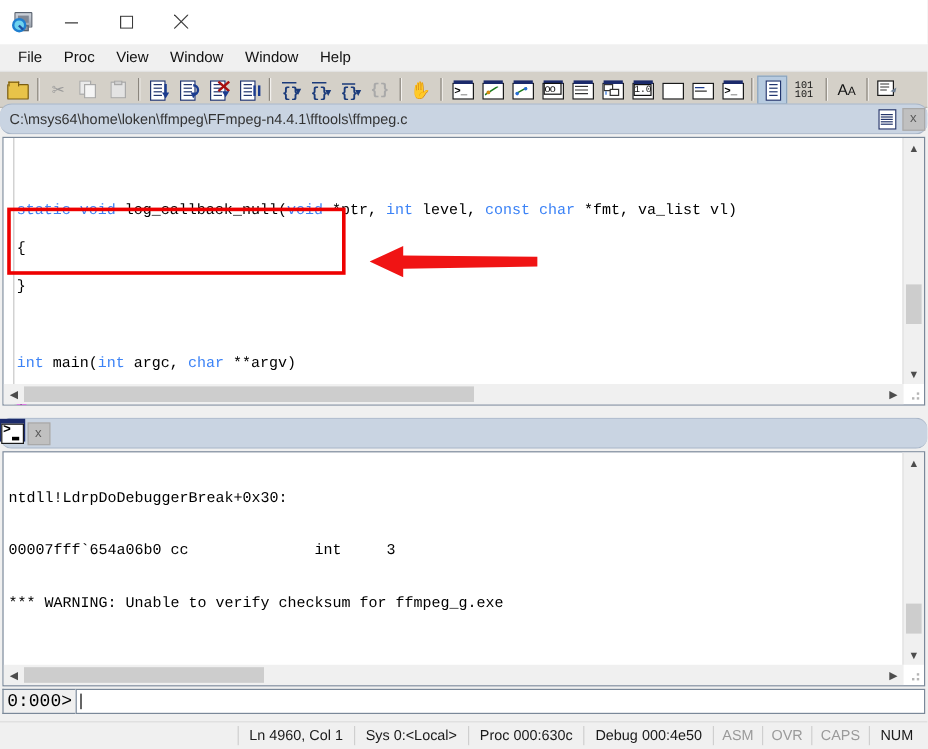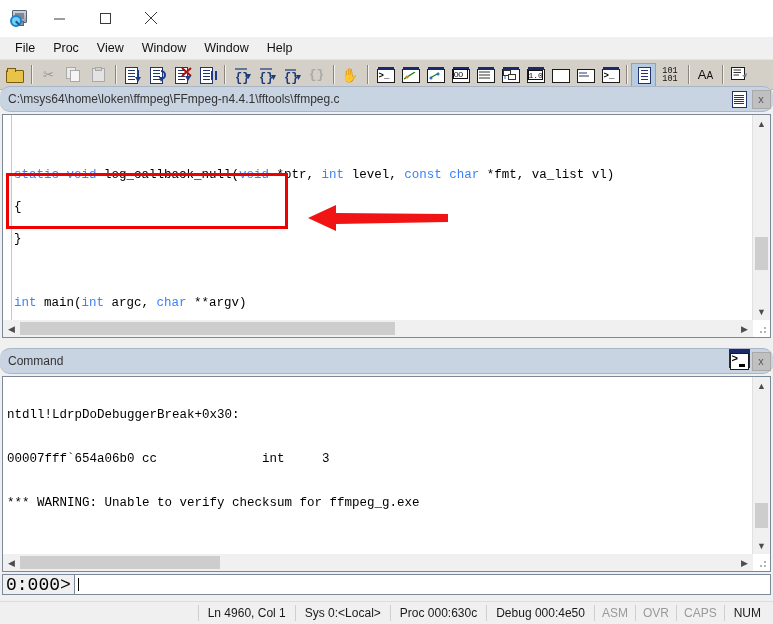--- a/index.html
+++ b/index.html
@@ -168,21 +168,21 @@
   .cmdtext{
     font-family:"Liberation Mono","DejaVu Sans Mono",monospace;
     font-size:12.5px;line-height:14.6px;white-space:pre;color:#000;
     padding:2px 0 0 4px;
   }
   .prompt-row{
     display:flex;align-items:stretch;margin:2px 2px 0 2px;height:21px;
   }
   .prompt-tag{
     background:#f0f0f0;border:1px solid #7a8899;border-right:none;
-    font-family:"Liberation Mono","DejaVu Sans Mono",monospace;font-size:18px;
+    font-family:"Liberation Mono","DejaVu Sans Mono",monospace;font-size:15px;
     display:flex;align-items:center;padding:0 3px;color:#000;box-sizing:border-box;
   }
   .prompt-input{
     flex:1;background:#fff;border:1px solid #7a8899;box-sizing:border-box;
     position:relative;
   }
   .caret{
     position:absolute;left:3px;top:3px;bottom:3px;width:1px;background:#000;
   }
   
@@ -551,21 +551,20 @@
     <div class="grip">
       <i style="left:9px;top:9px"></i>
         <i style="left:5px;top:9px"></i>
         <i style="left:9px;top:5px"></i>
     </div>
   </div>
 </div>
 
 <div class="pane" style="top:348px;height:254px;">
   <div class="pane-header">
-    <div class="pane-title">Command</div>
     <div class="pane-hdr-btn">
       <span class="hdr-cmd-ico"></span>
     </div>
     <div class="pane-hdr-btn">
       <span class="close-x">x</span>
     </div>
   </div>
   <div class="pane-body" style="height:196px;">
     <div class="cmdtext">
       <div>ntdll!LdrpDoDebuggerBreak+0x30:</div>

